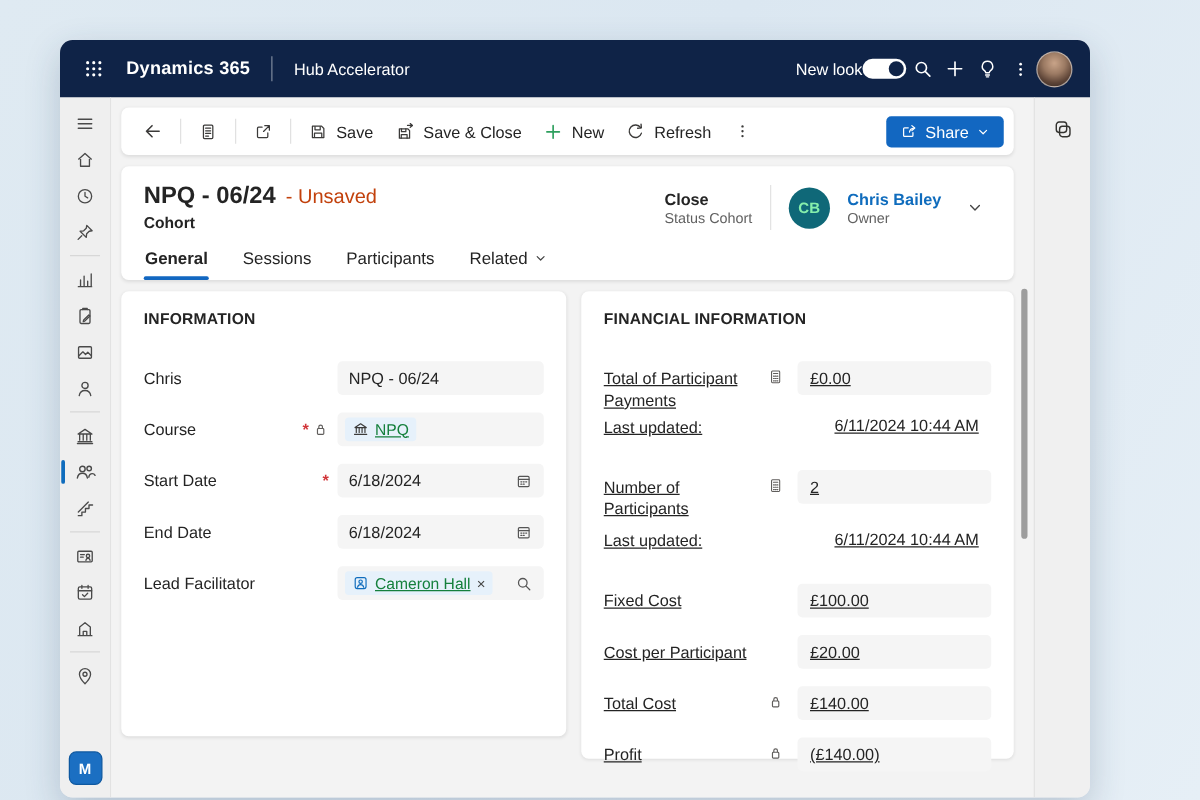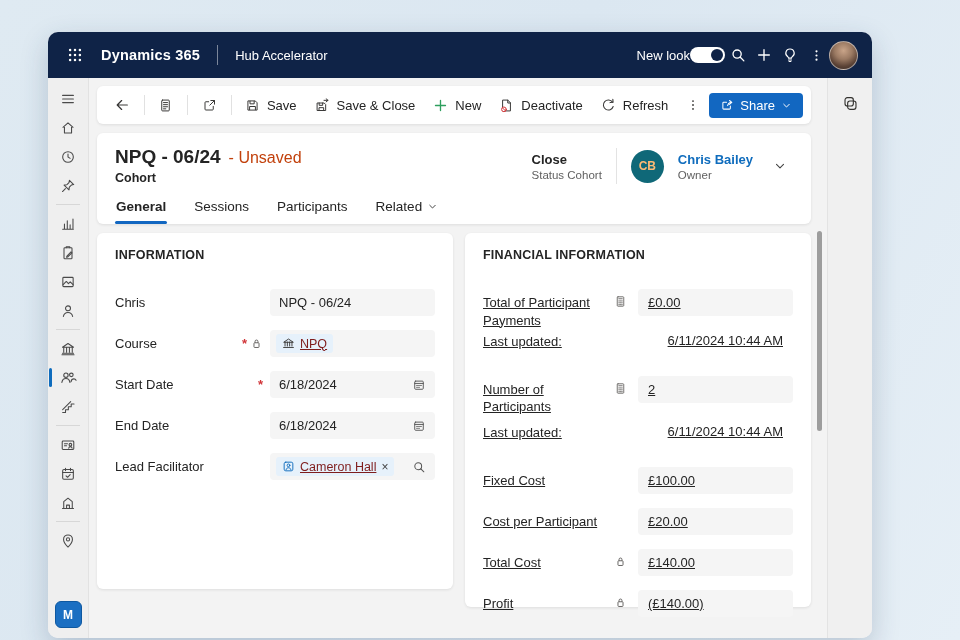--- a/index.html
+++ b/index.html
@@ -46,21 +46,21 @@
   .header-card{background:#fff;border-radius:6px;box-shadow:0 1px 3px rgba(0,0,0,.09);padding:13px 18px 0;margin-bottom:9px;flex:0 0 auto;}
   .hdr-top{display:flex;align-items:flex-start;justify-content:space-between;}
   .title-line{display:flex;align-items:baseline;gap:8px;}
   .rec-title{font-size:19px;font-weight:700;margin:0;}
   .unsaved{font-size:16px;color:#c2410c;}
   .entity{font-size:12.5px;font-weight:600;margin-top:3px;}
   .hdr-right{display:flex;align-items:center;gap:14px;padding-top:2px;}
   .status-val{font-size:13px;font-weight:600;}
   .status-lbl{font-size:11.5px;color:#616161;margin-top:2px;}
   .v-div{width:1px;height:36px;background:#e3e3e3;}
-  .cb-avatar{width:33px;height:33px;border-radius:50%;background:#0f6878;color:#fdba74;font-size:12px;font-weight:700;
+  .cb-avatar{width:33px;height:33px;border-radius:50%;background:#0f6878;color:#86efac;font-size:12px;font-weight:700;
     display:flex;align-items:center;justify-content:center;cursor:pointer;}
   .owner-name{font-size:13px;font-weight:600;color:#0f6cbd;cursor:pointer;}
   .owner-lbl{font-size:11.5px;color:#616161;margin-top:2px;}
   .tabs{display:flex;gap:26px;margin-top:8px;}
   .tab{font-size:13.5px;padding:6px 1px 10px;position:relative;cursor:pointer;color:#242424;display:flex;align-items:center;gap:5px;}
   .tab.active{font-weight:700;}
   .tab.active::after{content:'';position:absolute;left:0;right:0;bottom:0;height:3px;border-radius:2px;background:#1267c1;}
   
   .bodyarea{flex:1;display:flex;gap:12px;align-items:flex-start;position:relative;}
   .card{background:#fff;border-radius:6px;box-shadow:0 1px 3px rgba(0,0,0,.09);padding:15px 18px;box-sizing:border-box;}
@@ -68,21 +68,21 @@
   .card.fin{flex:1;height:374px;}
   .card-heading{font-size:12.5px;font-weight:700;letter-spacing:.2px;margin:0 0 27px;}
   .irow{display:flex;align-items:center;margin-bottom:14px;}
   .ilabel{flex:1;font-size:13px;}
   .imark{flex:0 0 28px;display:flex;align-items:center;justify-content:flex-end;gap:3px;padding-right:7px;color:#605e5c;}
   .req{color:#d13438;font-weight:700;font-size:13px;}
   .fbox{flex:0 0 165px;min-height:27px;background:#f5f5f5;border-radius:4px;display:flex;align-items:center;
     padding:0 9px;font-size:13px;box-sizing:border-box;cursor:text;}
   .fbox .endicon{margin-left:auto;color:#555;display:flex;}
   .pill{display:flex;align-items:center;gap:5px;background:#e6f1fb;border-radius:3px;padding:2.5px 6px;margin-left:-3px;}
-  .pill a{color:#7f1d1d;text-decoration:underline;font-size:12.5px;cursor:pointer;}
+  .pill a{color:#15803d;text-decoration:underline;font-size:12.5px;cursor:pointer;}
   .pill .close{color:#444;font-size:12px;cursor:pointer;line-height:1;}
   .frow{display:flex;align-items:flex-start;text-decoration:underline;}
   .flabel{flex:1;font-size:13px;line-height:1.35;padding-top:5px;}
   .ficol{flex:0 0 24px;display:flex;justify-content:flex-start;padding-top:6px;color:#605e5c;}
   .vbox{flex:0 0 155px;min-height:27px;background:#f5f5f5;border-radius:4px;display:flex;align-items:center;
     padding:0 10px;font-size:13px;box-sizing:border-box;cursor:text;}
   .vtext{flex:0 0 155px;padding:0 10px;font-size:13px;box-sizing:border-box;text-align:right;}
   .frow.textrow .flabel{padding-top:0;}
   .scroll-thumb{position:absolute;right:-11px;top:-2px;width:5px;height:200px;background:#9d9d9d;border-radius:3px;cursor:grab;}
   a{color:#0f6cbd;}
@@ -282,29 +282,20 @@
               </svg>
             <span>Save &amp; Close</span>
             </span>
           <span class="cmd-btn">
             <svg width="15" height="15" viewBox="0 0 18 18" fill="none" stroke="#2e9f5e" stroke-width="1.6" stroke-linecap="round">
                 <path d="M9 3v12M3 9h12"></path>
               </svg>
             <span>New</span>
             </span>
           <span class="cmd-btn">
-            <svg width="15" height="15" viewBox="0 0 18 18" fill="none" stroke-width="1.2" stroke-linejoin="round" stroke-linecap="round">
-              <path stroke="#3b3a39" d="M4.8 2.5h5.7l3.2 3.2v9.8H4.8z"></path>
-                <path stroke="#3b3a39" d="M10.5 2.5V6h3.2"></path>
-              <circle cx="5.9" cy="13.6" r="2.8" stroke="#d13438" fill="#fff"></circle>
-                <path stroke="#d13438" d="M4 11.7l3.9 3.9"></path>
-              </svg>
-            <span>Deactivate</span>
-            </span>
-          <span class="cmd-btn">
             <svg width="15" height="15" viewBox="0 0 18 18" fill="none" stroke="#3b3a39" stroke-width="1.3" stroke-linecap="round" stroke-linejoin="round">
                 <path d="M14.6 10.2A6 6 0 1 1 13.8 5"></path>
                 <path d="M14.2 1.6l.3 3.6-3.6.3"></path>
               </svg>
             <span>Refresh</span>
             </span>
           <span class="cmd-btn">
             <svg width="14" height="14" viewBox="0 0 18 18" fill="#3b3a39">
                 <circle cx="9" cy="4" r="1.2"></circle>
                 <circle cx="9" cy="9" r="1.2"></circle>

